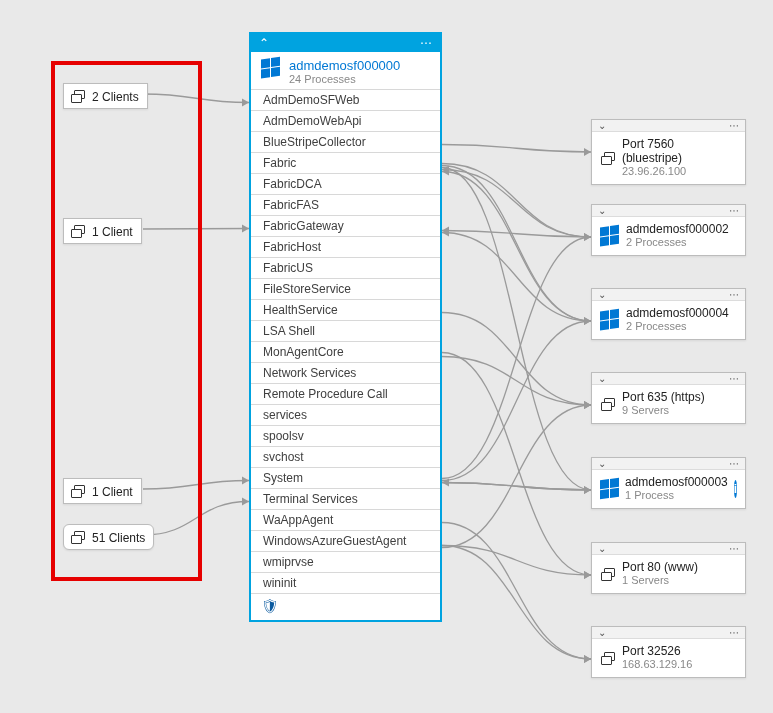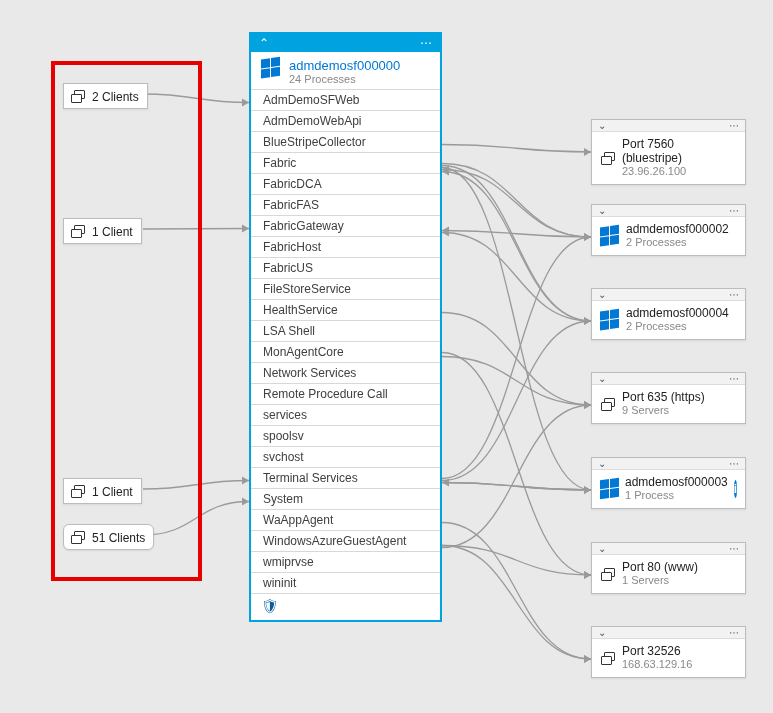--- a/index.html
+++ b/index.html
@@ -215,22 +215,22 @@
         <div class="proc-item">FabricUS</div>
         <div class="proc-item">FileStoreService</div>
         <div class="proc-item">HealthService</div>
         <div class="proc-item">LSA Shell</div>
         <div class="proc-item">MonAgentCore</div>
         <div class="proc-item">Network Services</div>
         <div class="proc-item">Remote Procedure Call</div>
         <div class="proc-item">services</div>
         <div class="proc-item">spoolsv</div>
         <div class="proc-item">svchost</div>
+        <div class="proc-item">System</div>
         <div class="proc-item">Terminal Services</div>
-        <div class="proc-item">System</div>
         <div class="proc-item">WaAppAgent</div>
         <div class="proc-item">WindowsAzureGuestAgent</div>
         <div class="proc-item">wmiprvse</div>
         <div class="proc-item">wininit</div>
       </div>
   <div class="footer-shield">🛡</div>
 </div>
 
 <div id="right-container">
       <div class="right-node" style="left: 591px; top: 119px;">

